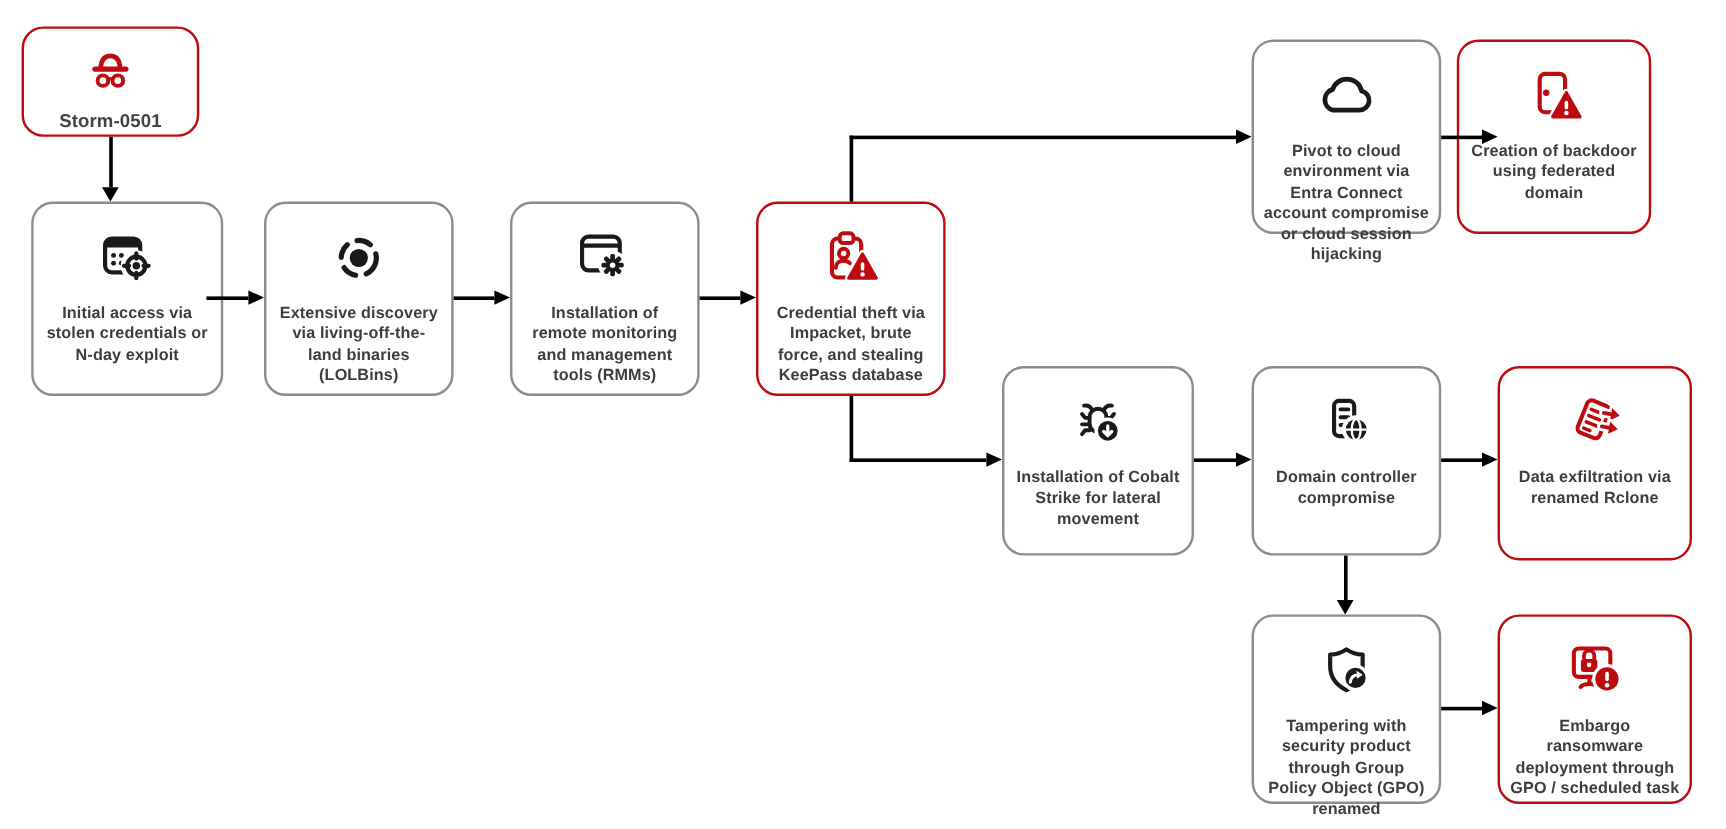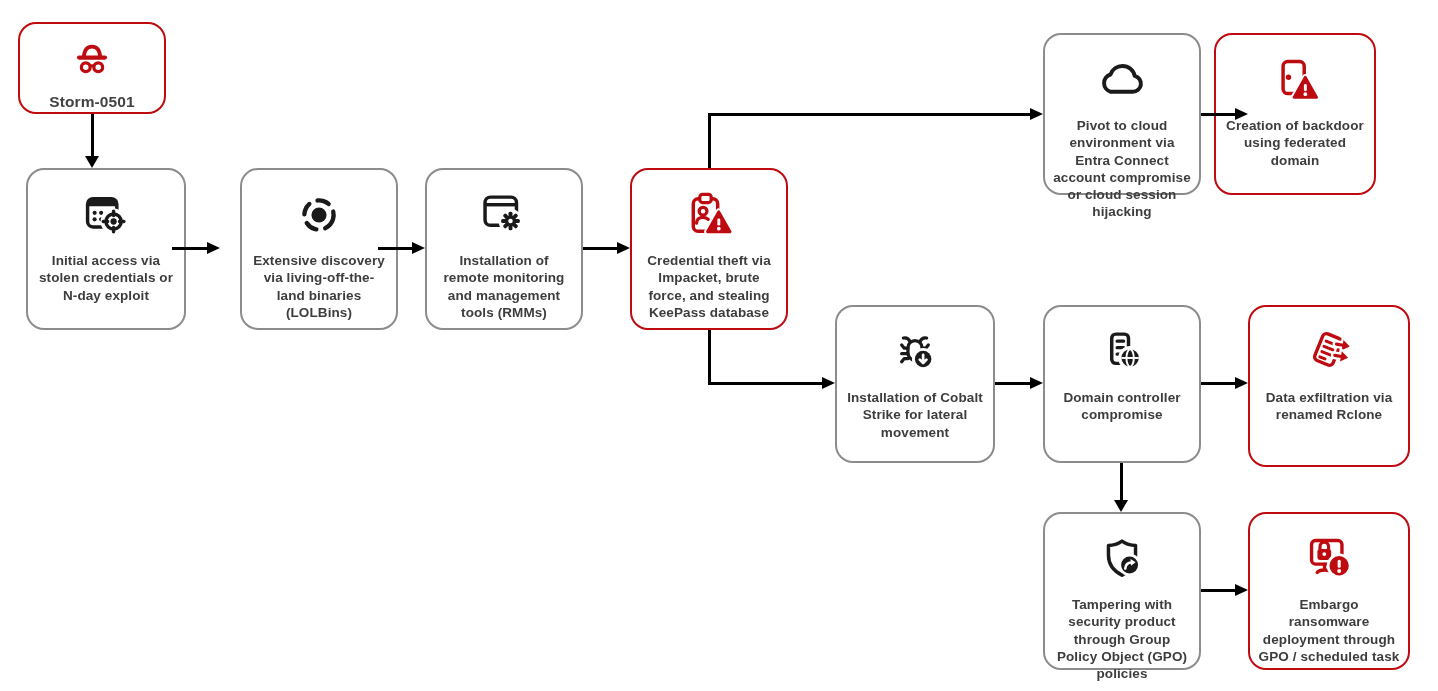--- a/index.html
+++ b/index.html
@@ -57,21 +57,21 @@
           <circle cx="19.5" cy="28" r="1.9" fill="#1a1a1a"></circle>
         <circle cx="31" cy="30" r="12" fill="#fff"></circle>
         <circle cx="31" cy="30" r="7" stroke="#1a1a1a" stroke-width="3.2"></circle>
         <circle cx="31" cy="30" r="2.9" fill="#1a1a1a"></circle>
         <path d="M31 20.5v4M31 35.5v4M21.5 30h4M36.5 30h4" stroke="#1a1a1a" stroke-width="3.2" stroke-linecap="round"></path>
       </svg>
     </div>
     <div class="label">Initial access via stolen credentials or N-day exploit</div>
   </div>
 
-  <div class="node" style="left:220px;top:168px;width:158px;height:162px;margin-left:20px;">
+  <div class="node" style="left:220px;top:168px;width:158px;height:162px;">
     <div class="icon">
       <svg width="52" height="52" viewBox="0 0 48 48" fill="none">
         <circle cx="24" cy="24" r="7" fill="#1a1a1a"></circle>
         <circle cx="24" cy="24" r="13.5" stroke="#1a1a1a" stroke-width="4" stroke-linecap="round" stroke-dasharray="11 8.2" transform="rotate(18 24 24)"></circle>
       </svg>
     </div>
     <div class="label">Extensive discovery via living-off-the-land binaries (LOLBins)</div>
   </div>
 
   <div class="node" style="left:425px;top:168px;width:158px;height:162px;">
@@ -195,21 +195,21 @@
   <div class="node" style="left:1043px;top:512px;width:158px;height:158px;">
     <div class="icon">
       <svg width="52" height="52" viewBox="0 0 48 48" fill="none">
         <path d="M24 7.5c3.8 2.7 8 4 12.5 4v8.8c0 8.7-4.6 14.7-12.5 18.6-7.9-3.9-12.5-9.9-12.5-18.6v-8.8c4.5 0 8.7-1.3 12.5-4Z" stroke="#1a1a1a" stroke-width="3.2" stroke-linejoin="round"></path>
         <circle cx="31" cy="29.5" r="10.3" fill="#fff"></circle>
         <circle cx="31" cy="29.5" r="7.8" fill="#1a1a1a"></circle>
         <path d="M27 32.8c.3-3.6 2.4-5.6 6-5.6" stroke="#fff" stroke-width="2.4" stroke-linecap="round"></path>
         <path d="M31.8 23.9 36.6 27l-4.3 3.2Z" fill="#fff"></path>
       </svg>
     </div>
-    <div class="label">Tampering with security product through Group Policy Object (GPO) policies</div>
+    <div class="label">Tampering with security product through Group Policy Object (GPO) renamed</div>
   </div>
 
   <div class="node red" style="left:1248px;top:512px;width:162px;height:158px;">
     <div class="icon">
       <svg width="54" height="54" viewBox="0 0 48 48" fill="none">
         <rect x="8.5" y="7.5" width="27" height="21" rx="3.5" stroke="#be0b10" stroke-width="3"></rect>
         <path d="M20 28.5v3.5" stroke="#be0b10" stroke-width="3" stroke-linecap="round"></path>
         <path d="M13.5 36c2.2-2.9 10.8-2.9 13 0" stroke="#be0b10" stroke-width="3" stroke-linecap="round"></path>
         <path d="M16 15.5v-2.7a3.8 3.8 0 0 1 7.6 0v2.7" stroke="#be0b10" stroke-width="2.8"></path>
         <rect x="13.7" y="15.2" width="12.2" height="9.6" rx="2.2" fill="#be0b10"></rect>

